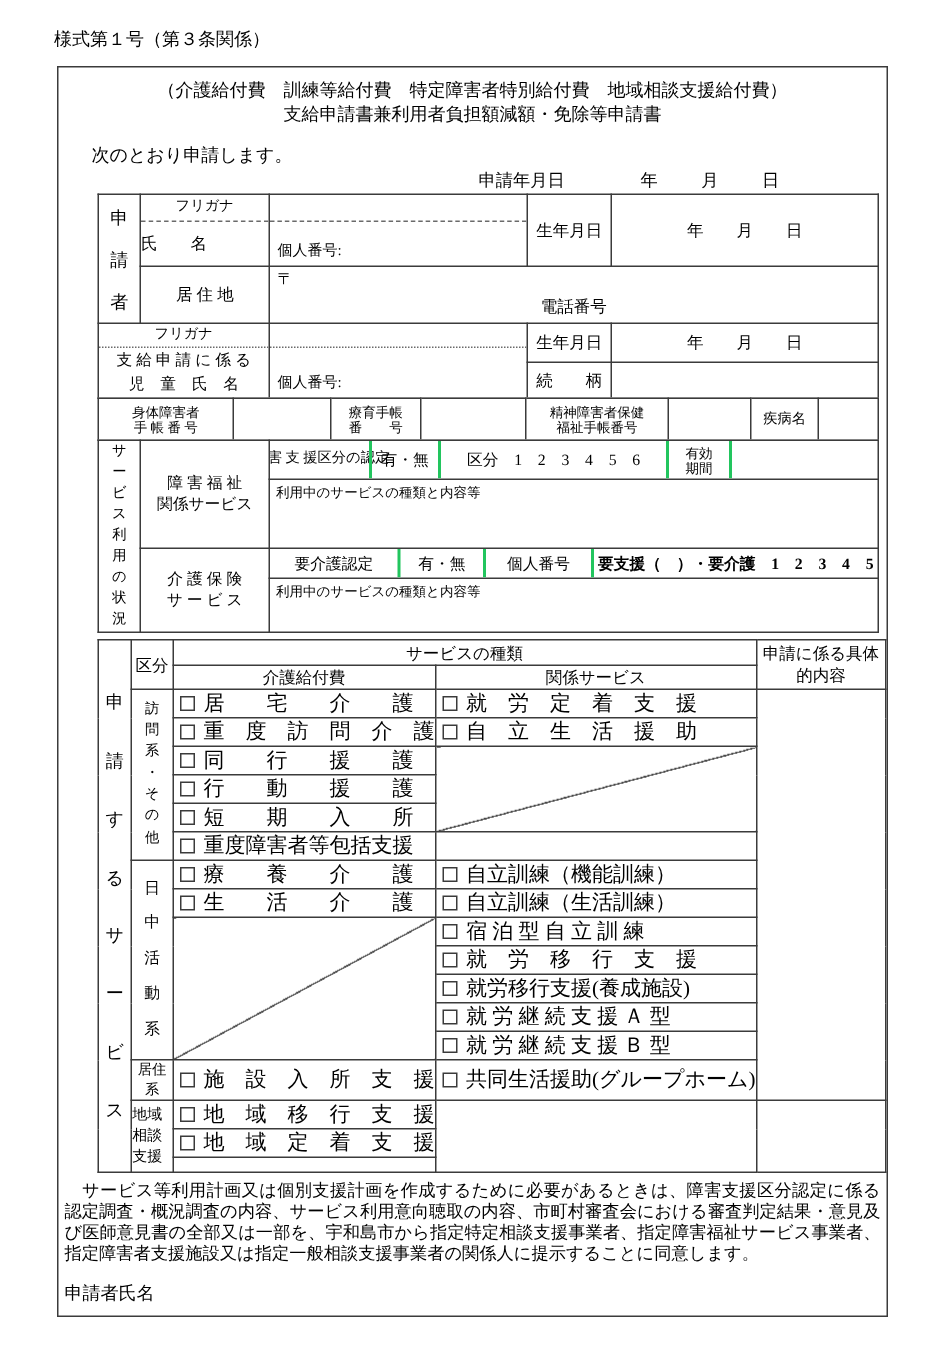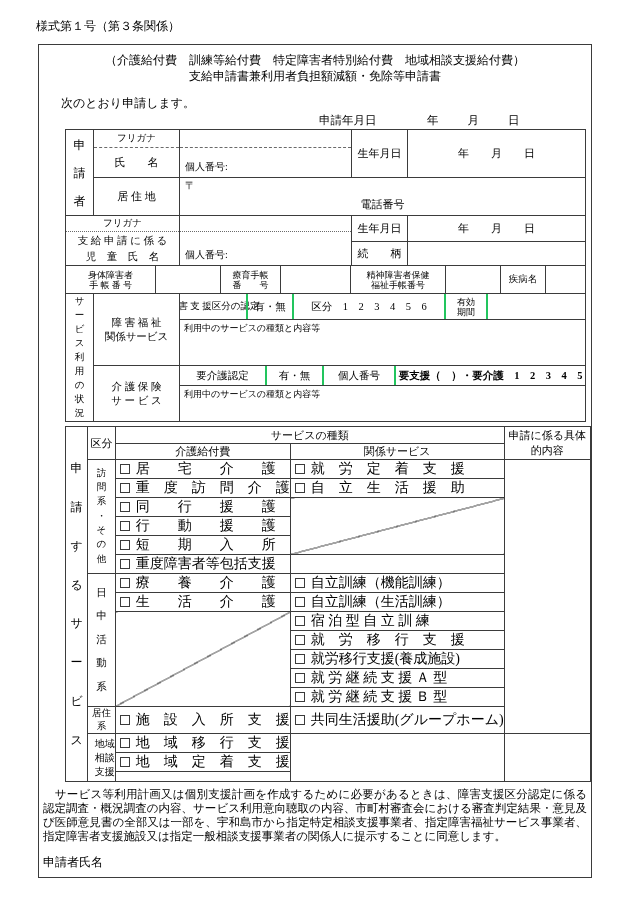--- a/index.html
+++ b/index.html
@@ -29,21 +29,21 @@
   .vc{display:block;line-height:1;}
   .vh84{height:84px;font-size:12px;}
   .vh126{height:126px;font-size:9.5px;}
   .vh100{height:100px;font-size:9.5px;}
   .vh117{height:117px;font-size:10.5px;}
   .vh310{height:310px;font-size:12px;}
 
   .w46{height:46px;position:relative;vertical-align:top;}
   .dash-top{height:17px;border-bottom:1px dashed #6a6a6a;text-align:center;font-size:9.5px;line-height:17px;}
   .dot-top{height:15px;border-bottom:1px dotted #6a6a6a;text-align:center;font-size:9.5px;line-height:15px;}
-  .nm{margin-top:7px;text-align:center;font-size:11px;}
+  .nm{margin-top:7px;font-size:11px;}
   .pn{position:absolute;left:5px;bottom:3px;font-size:10px;}
   .childl{line-height:15px;text-align:center;font-size:10.5px;margin-top:1px;}
   .addrcell{position:relative;vertical-align:top;}
   .postal{position:absolute;top:1px;left:5px;font-size:10.5px;}
   .phone{position:absolute;bottom:3px;left:0;right:0;text-align:center;font-size:11px;}
 
   .two{font-size:9px;line-height:10px;text-align:center;}
   .note{vertical-align:top;font-size:9px;padding:2px 4px;text-align:left;}
   .lab2{font-size:10.5px;line-height:14px;text-align:center;}
 
@@ -55,21 +55,21 @@
   .su1{width:66px;font-size:9.5px;line-height:10.5px;text-align:center;display:flex;flex-direction:row;justify-content:center;}
   .su2{width:44px}.su3{width:150px}.su4{width:40px;font-size:9px;line-height:10px;text-align:center;display:flex;flex-direction:column;justify-content:center;}
   .su5{flex:1}
   .sc1{width:85px}.sc2{width:55px}.sc3{width:70px}.sc4{flex:1;font-size:10.5px;font-weight:bold;}
 
   .cbrow{display:flex;align-items:center;padding-left:4px;}
   .cb{width:8px;height:8px;border:1px solid #3b3b3b;flex:none;margin-right:6px;background:#fff;}
   .lbl{font-size:14px;white-space:nowrap;}
   .hB{font-size:11px;text-align:center;}
   .diagcell{background-image:linear-gradient(to bottom right,transparent calc(50% - 0.5px),#4a4a4a calc(50% - 0.5px),#4a4a4a calc(50% + 0.5px),transparent calc(50% + 0.5px));}
-  .grp3{font-size:10px;line-height:14px;text-align:right;}
+  .grp3{font-size:10px;line-height:14px;text-align:left;}
   .kyoju{font-size:9.5px;text-align:center;}
 
   .consent{margin:5px 4px 0 4px;font-size:11.5px;line-height:14px;text-align:justify;}
   .sig{margin:11px 0 0 4px;font-size:12px;display:flex;}
   .sigfield{flex:1;height:16px;}
 </style>
 </head>
 <body>
 
 <div class="sheet">

